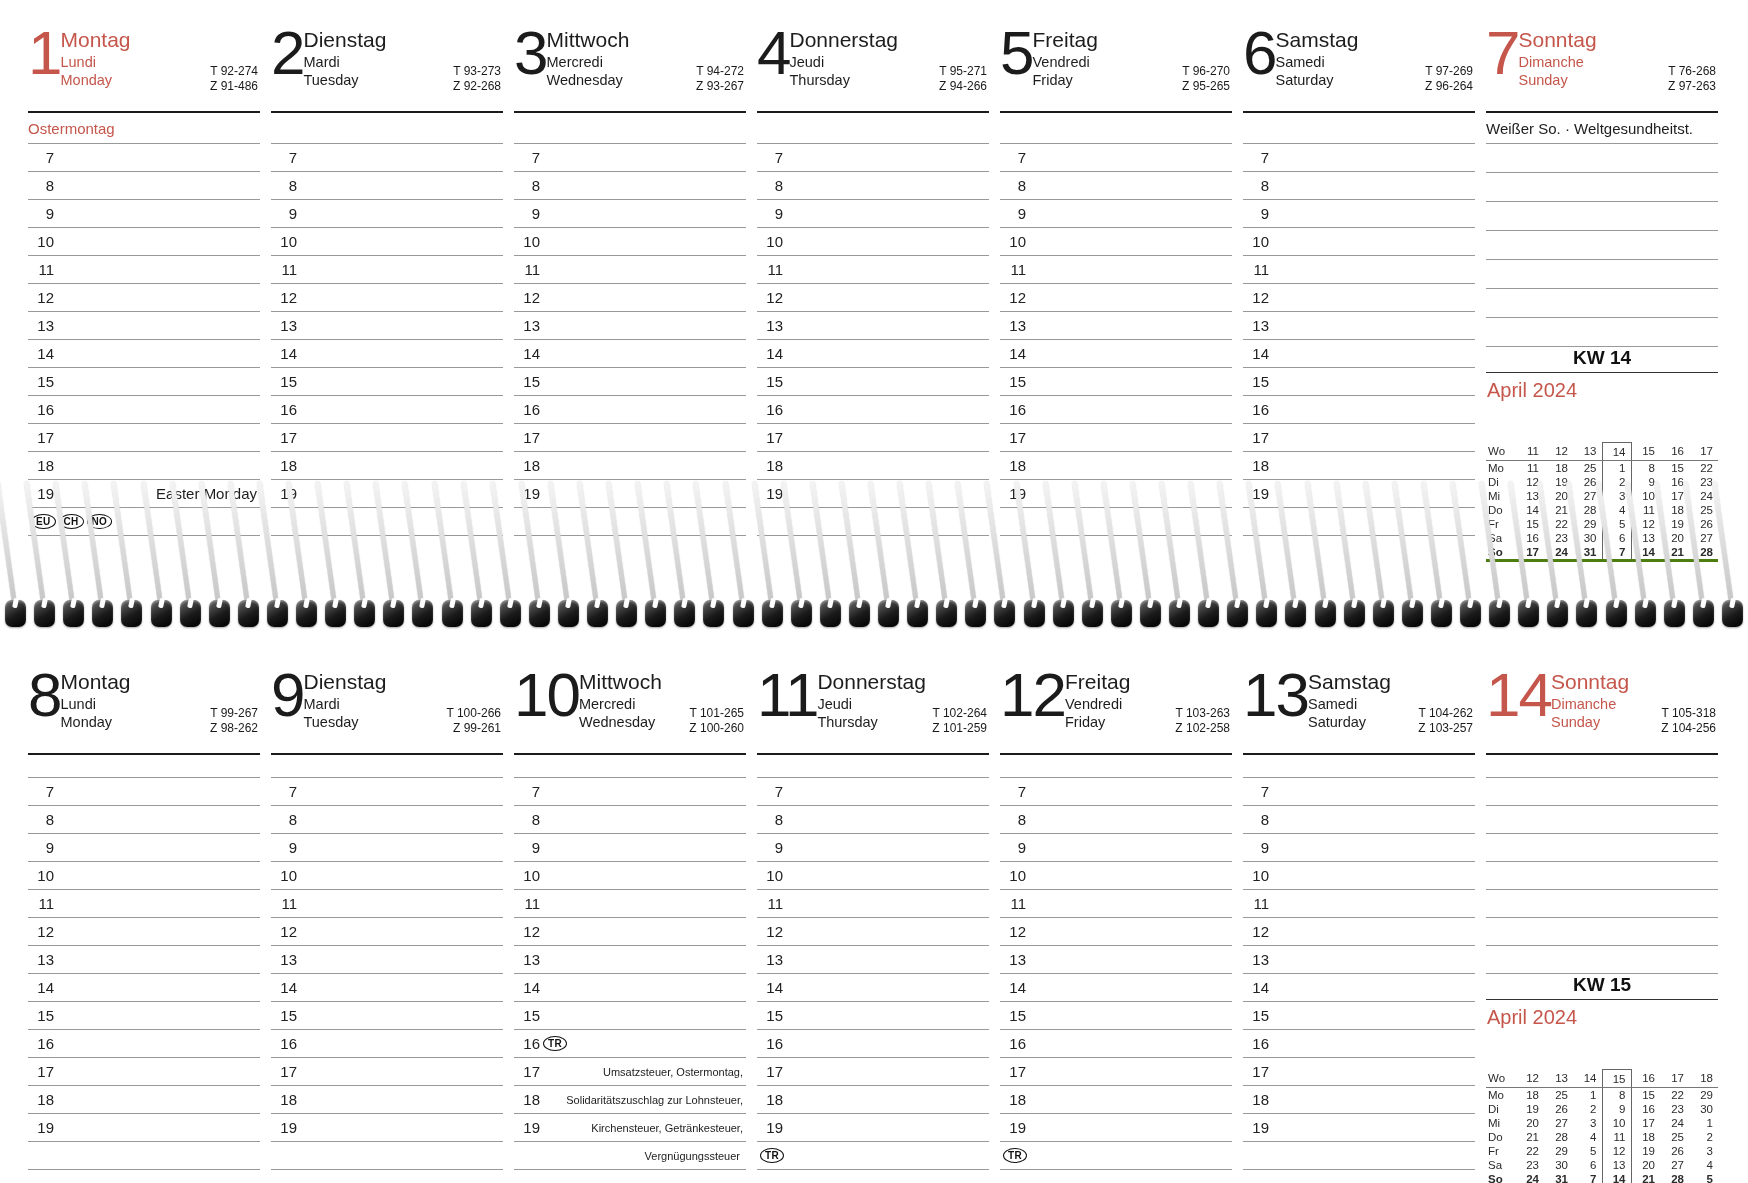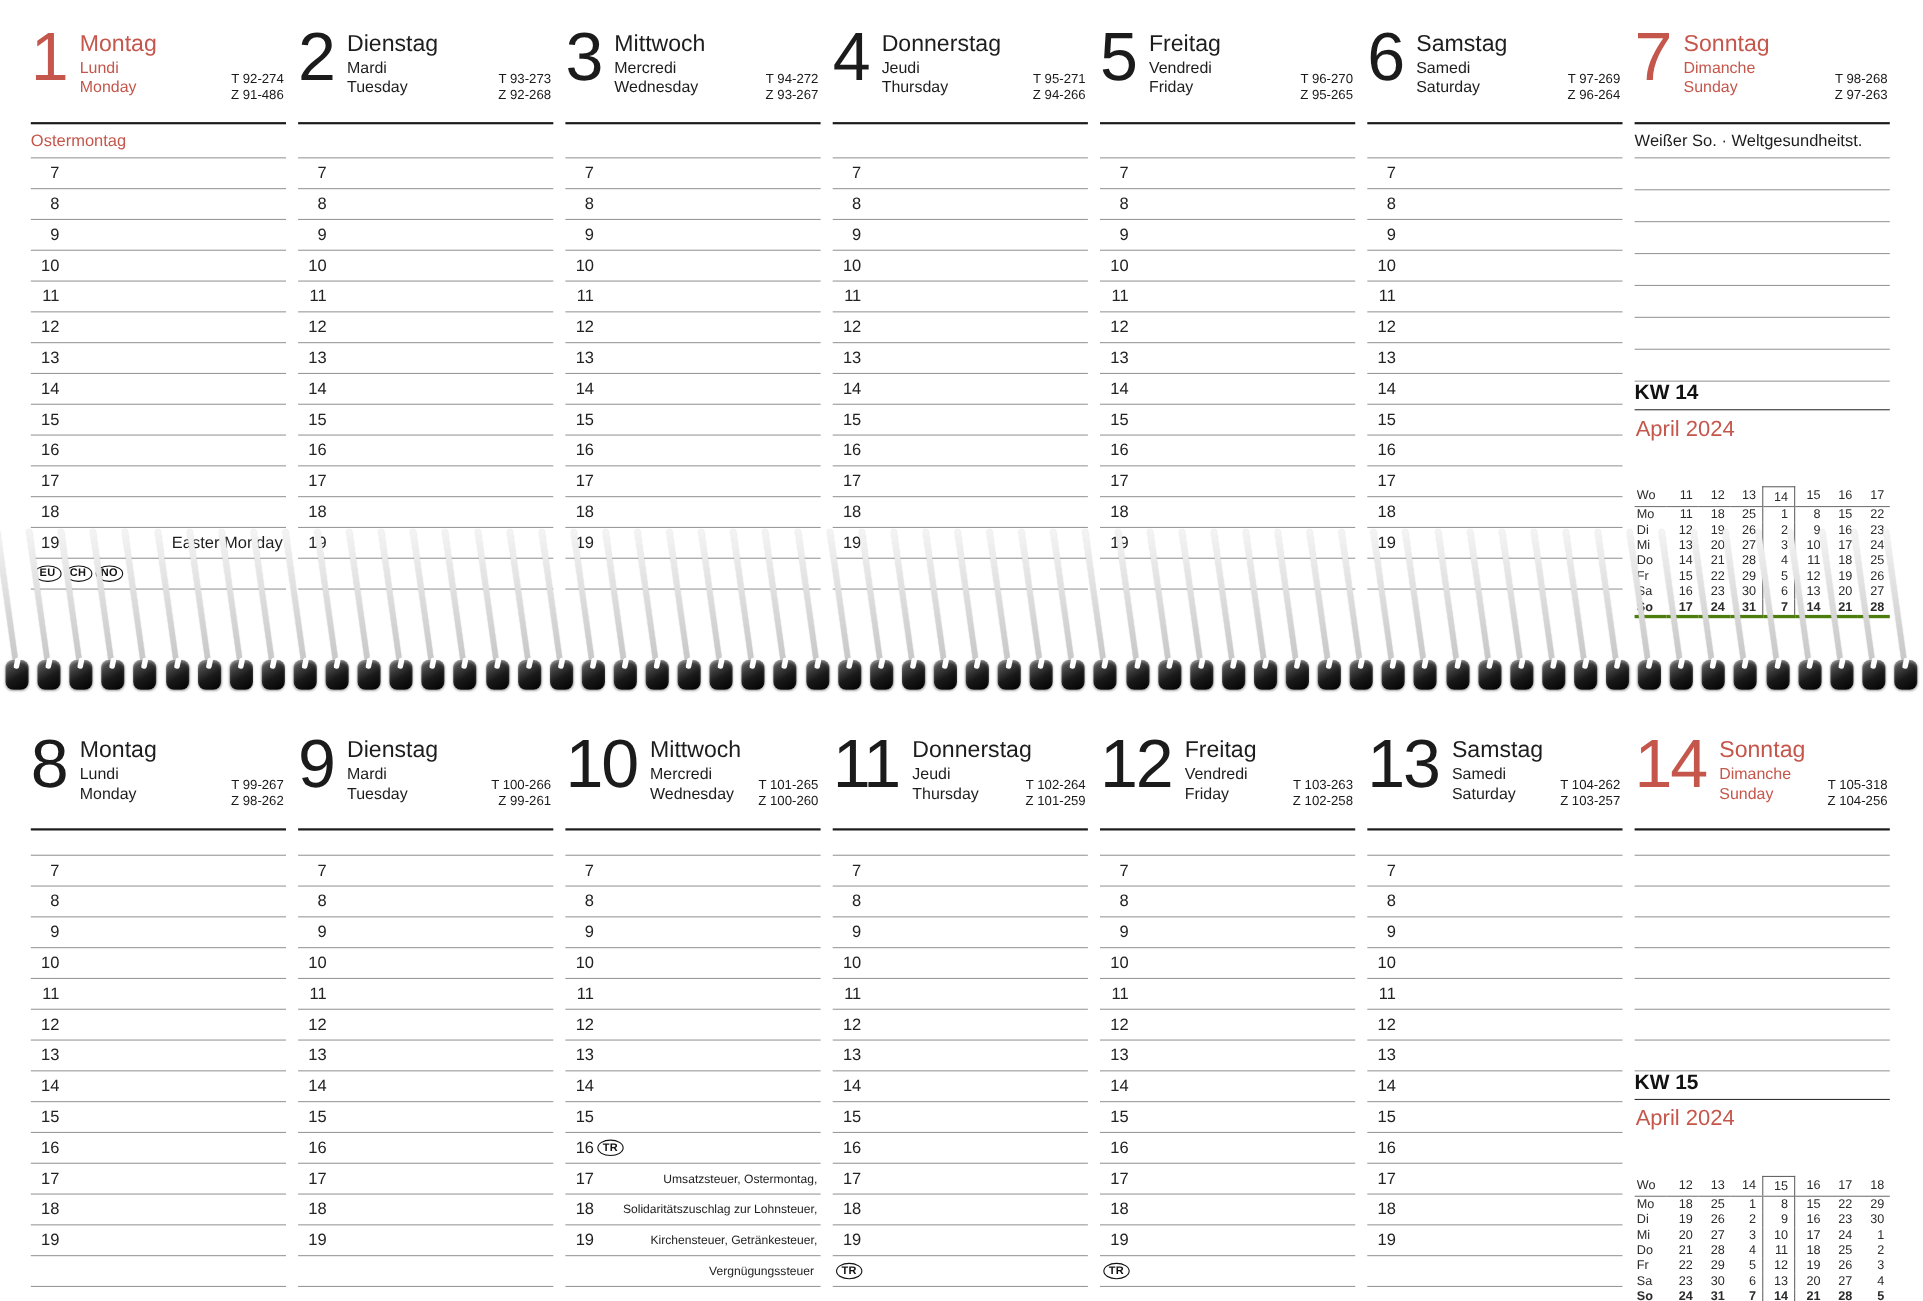--- a/index.html
+++ b/index.html
@@ -10,41 +10,41 @@
   html,body{margin:0;padding:0;background:#fff;}
   .page{position:relative;width:1748px;height:1183px;background:#fff;overflow:hidden;
         color:var(--ink);font-family:"Liberation Sans",sans-serif;}
   .half{position:absolute;left:28px;display:grid;grid-template-columns:repeat(7,232px);column-gap:11px;}
   .half.top{top:16px;}
   .half.bottom{top:658px;}
   .col{position:relative;}
   
   .day-head{position:relative;height:95px;display:flex;align-items:flex-start;}
   .day-num{font-size:62px;line-height:.95;margin-top:8px;font-weight:300;letter-spacing:-2px;color:#1b1b1b;}
-  .day-names{margin-left:12px;margin-top:12px;line-height:1.12;}
+  .day-names{margin-left:0;margin-top:12px;line-height:1.12;}
   .name-de{font-size:21px;}
   .name-fr,.name-en{font-size:14.5px;margin-top:2px;}
   .tz{position:absolute;right:2px;bottom:16px;text-align:right;font-size:12px;line-height:1.3;color:#1a1a1a;}
   .red-day .day-num,.red-day .name-de,.red-day .name-fr,.red-day .name-en{color:var(--red);}
   .head-rule{border-top:2.5px solid #1b1b1b;}
   
   .hol-row{height:30px;border-bottom:1px solid var(--line);display:flex;align-items:center;font-size:15px;}
   .bottom .hol-row{height:22px;}
   .hol-red{color:var(--red);}
   .hour-row{height:27px;border-bottom:1px solid var(--line);display:flex;align-items:center;font-size:15px;}
   .hour{width:26px;text-align:right;color:#222;flex:0 0 auto;}
   .row-note{margin-left:auto;padding-right:3px;font-size:15px;white-space:nowrap;}
   .row-note.small{font-size:11px;color:#222;}
   .extra-row{height:27px;border-bottom:1px solid var(--line);display:flex;align-items:center;padding-right:3px;}
   .note-line{height:28px;border-bottom:1px solid var(--line);}
   .bottom .note-line{height:27px;}
   .badge{display:inline-block;border:1.6px solid #111;border-radius:50%;font-size:10px;font-weight:700;
          padding:1px 4px;margin-left:3px;line-height:1.1;letter-spacing:.3px;color:#111;background:#fff;}
   
-  .kw-row{height:22px;border-bottom:1.5px solid #333;display:flex;align-items:flex-end;justify-content:flex-start;
+  .kw-row{height:22px;border-bottom:1.5px solid #333;display:flex;align-items:flex-end;justify-content:center;
           font-size:19px;font-weight:700;padding-bottom:3px;color:#111;}
   .month-title{font-size:20px;color:var(--red);padding:6px 0 4px 1px;}
   table.mini{width:100%;border-collapse:collapse;font-size:11.5px;table-layout:fixed;color:#2b2b2b;margin-top:36px;}
   table.mini th,table.mini td{padding:0 5px 0 0;text-align:right;font-weight:400;height:14px;line-height:14px;}
   table.mini .lab{text-align:left;padding-left:2px;}
   table.mini thead th{border-bottom:1px solid #777;height:17px;}
   table.mini tr.last td{font-weight:700;border-bottom:3px solid #4d7c0f;}
   table.mini .boxed{border-left:1px solid #666;border-right:1px solid #666;}
   table.mini thead .boxed{border-top:1px solid #666;}
   
@@ -409,21 +409,21 @@
       </div>
       <div class="col red-day">
         <div class="day-head">
           <div class="day-num">7</div>
           <div class="day-names">
             <div class="name-de">Sonntag</div>
             <div class="name-fr">Dimanche</div>
             <div class="name-en">Sunday</div>
           </div>
           <div class="tz">
-            <div>T 98-268</div>
+            <div>T 76-268</div>
             <div>Z 97-263</div>
           </div>
         </div>
         <div class="head-rule"></div>
         <div class="hol-row">
           <span>Weißer So. · Weltgesundheitst.</span>
         </div>
         <div class="note-line"></div>
         <div class="note-line"></div>
         <div class="note-line"></div>

